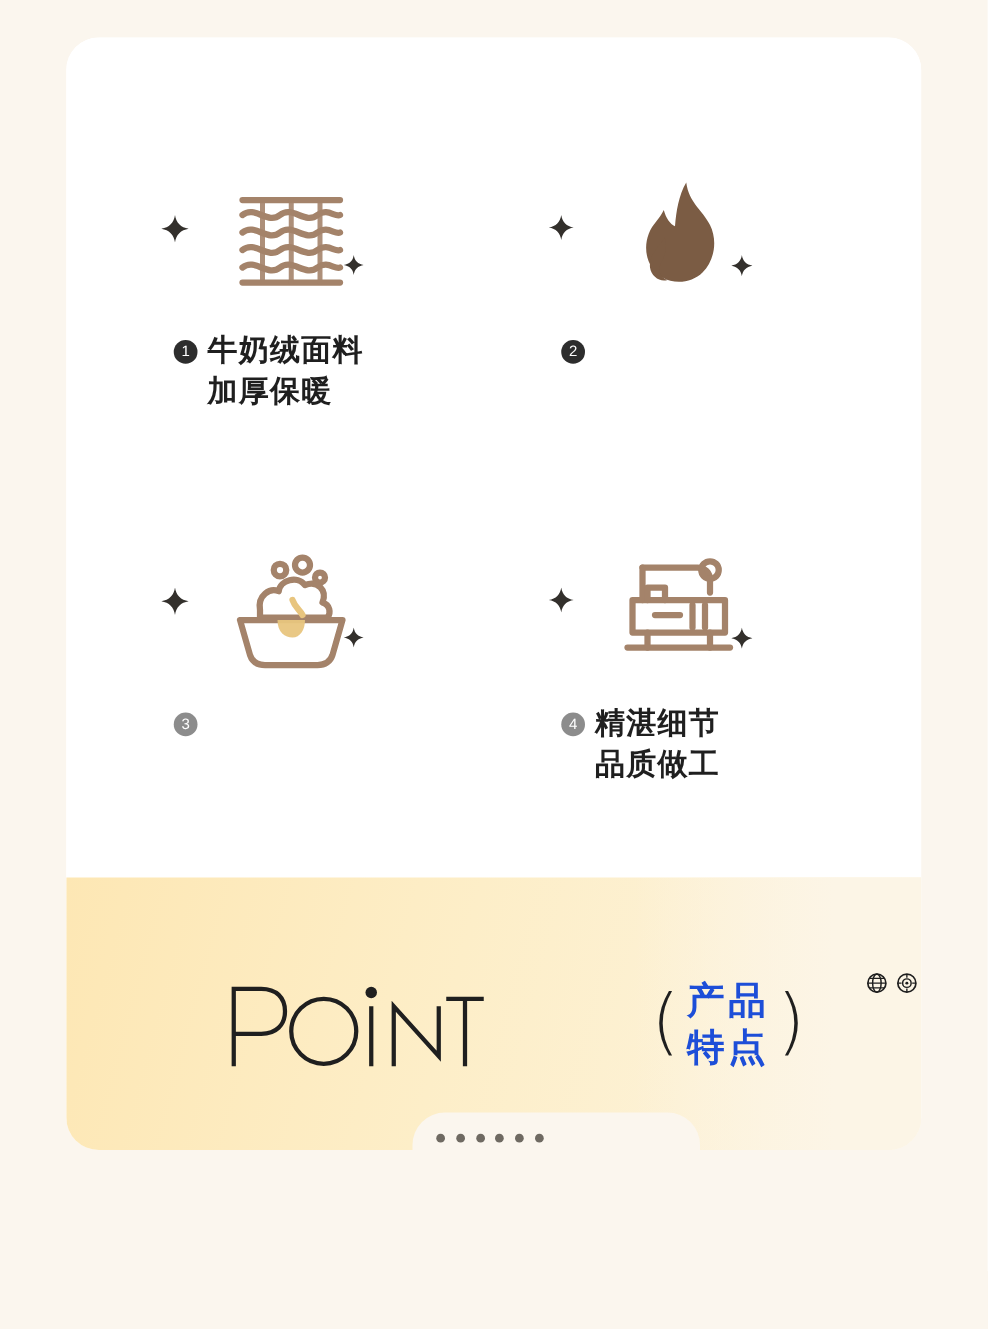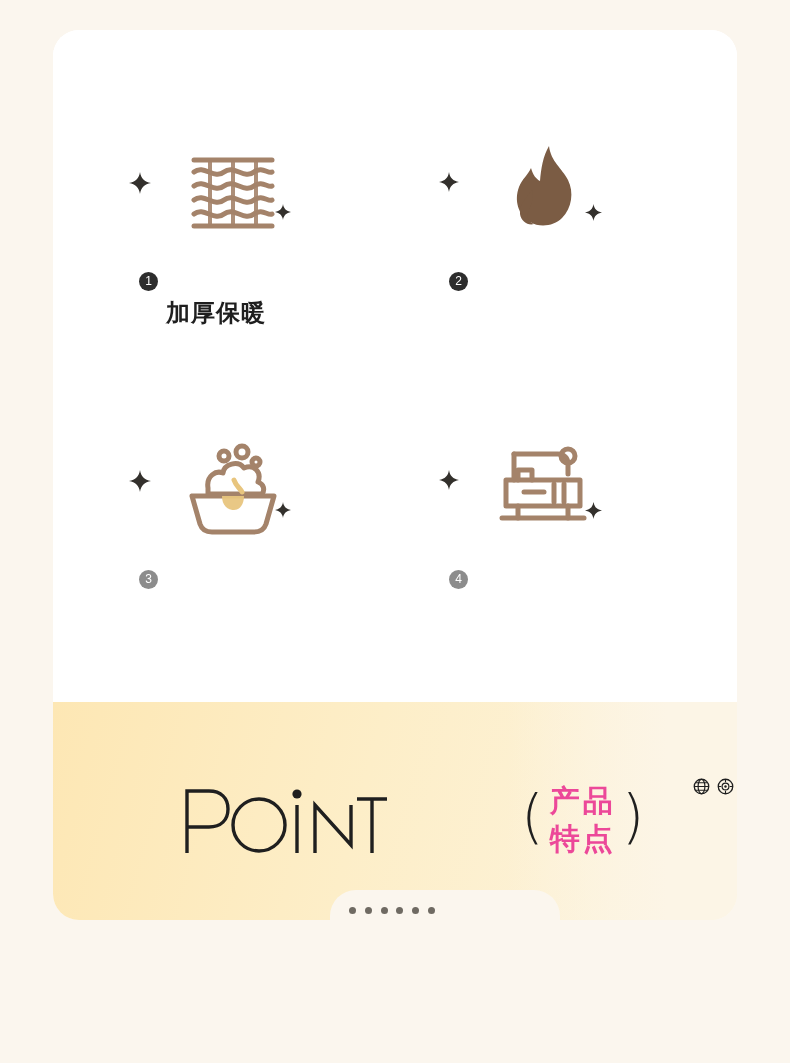--- a/index.html
+++ b/index.html
@@ -188,21 +188,21 @@
     font-size: 58px;
     font-weight: 300;
     color: #1f1f1f;
     line-height: 1;
     transform: translateY(-3px);
   }
   .cn-two {
     font-family: "DejaVu Sans", "Liberation Sans", sans-serif;
     font-size: 30px;
     font-weight: bold;
-    color: #ec4899;
+    color: #1d4ed8;
     line-height: 1.28;
     letter-spacing: 3px;
     text-align: left;
   }
   .badges {
     position: absolute;
     left: 640px;
     top: 748px;
     display: flex;
     gap: 7px;
@@ -245,21 +245,21 @@
                 <path d="M32 18 V84" stroke-width="4" opacity="0.9"></path>
                 <path d="M55 18 V84" stroke-width="4" opacity="0.9"></path>
                 <path d="M78 18 V84" stroke-width="4" opacity="0.9"></path>
               </g>
             </svg>
           </span>
         </div>
         <div class="labels">
           <span class="num">1</span>
           <span class="text-lines">
-            <br>
+            <span>牛奶绒面料</span><br>
             <span>加厚保暖</span>
           </span>
         </div>
       </div>
 
       <div class="feature f2">
         <div class="icon-wrap">
           <span class="spark spark-left">
             <svg width="20" height="20" viewBox="0 0 22 22">
                 <path d="M11 0 C11.9 6.4 15.6 9.9 22 11 C15.6 12.1 11.9 15.6 11 22 C10.1 15.6 6.4 12.1 0 11 C6.4 9.9 10.1 6.4 11 0 Z" fill="#33302c"></path>
@@ -338,20 +338,24 @@
                 <path d="M36 52 H56"></path>
                 <path d="M30 40 V30 H44 V40"></path>
                 <path d="M66 44 V62"></path>
                 <path d="M76 44 V62"></path>
               </g>
             </svg>
           </span>
         </div>
         <div class="labels">
           <span class="num light">4</span>
+          <span class="text-lines">
+            <span>精湛细节</span><br>
+            <span>品质做工</span>
+          </span>
         </div>
       </div>
 
     </div>
 
     <div class="point-word">
       <svg width="210" height="72" viewBox="0 0 210 72">
         <g fill="none" stroke="#1f1f1f" stroke-width="3.4">
 
           <path d="M6 68 V6 H28 C40 6 47 13 47 24 C47 35 40 42 28 42 H6"></path>

